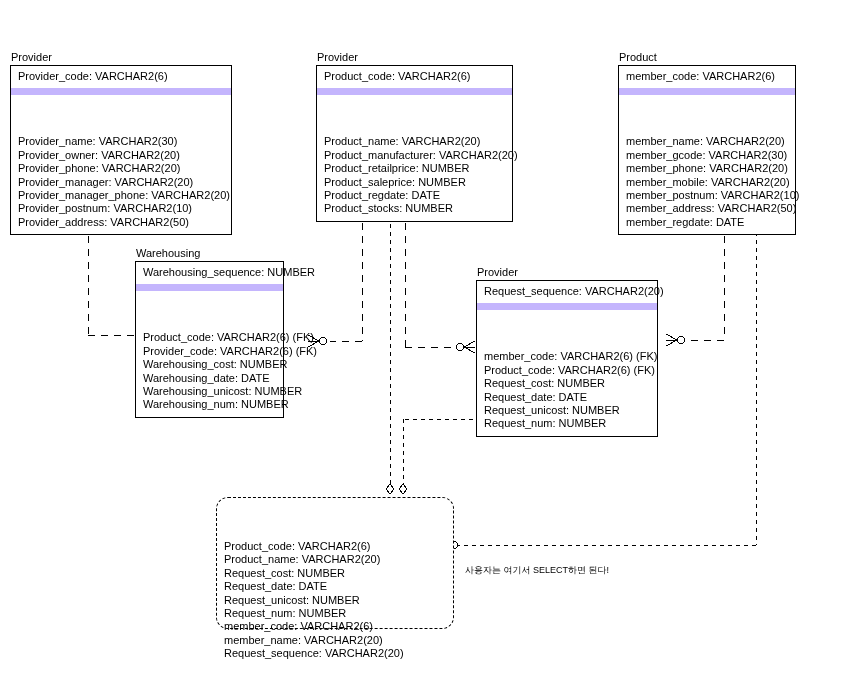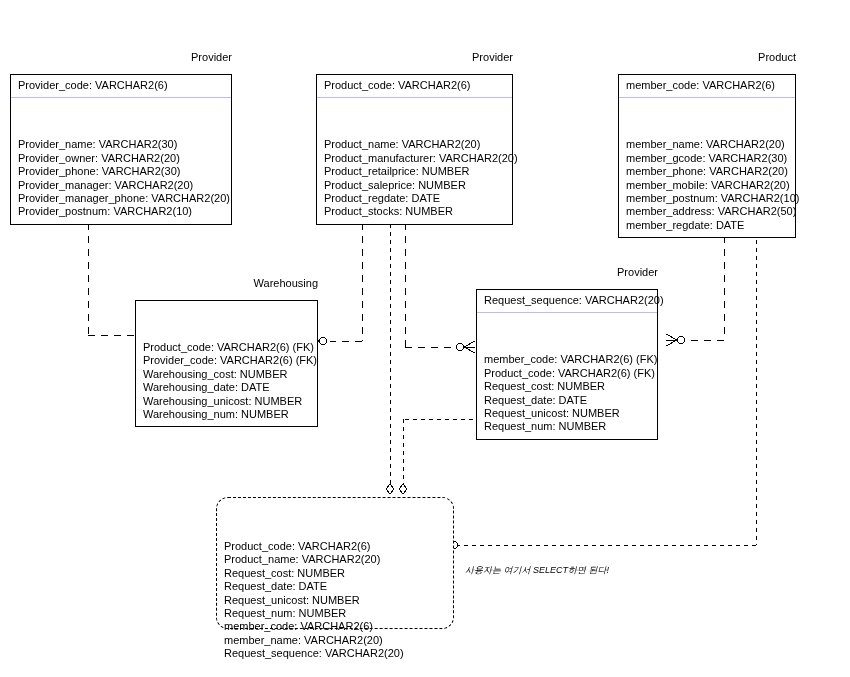--- a/index.html
+++ b/index.html
@@ -29,24 +29,23 @@
   }
 
   
   .entity {
     position: absolute;
   }
   .entity-title {
     font-size: 11px;
     line-height: 13px;
     white-space: nowrap;
-    margin-bottom: 10px;
+    margin-bottom: 1px;
     padding-left: 1px;
     color: #000;
-    text-align: right;
   }
   .entity-box {
     position: relative;
     border: 1px solid #000;
     background: #ffffff;
     box-sizing: border-box;
   }
   
   .entity-box::after {
     content: "";
@@ -55,21 +54,21 @@
     top: 4px;
     right: -4px;
     bottom: -4px;
     z-index: -1;
     background-image:
       repeating-linear-gradient(45deg,
         #000 0px, #000 0.6px, transparent 0.6px, transparent 2.2px);
     background-color: #ffffff;
   }
   .pk-section {
-    border-bottom: 1px solid #c4b5fd;
+    border-bottom: 7px solid #c4b5fd;
     padding: 4px 7px 5px 7px;
   }
   .attr-section {
     padding: 5px 7px 5px 7px;
     margin-top: 35px;
   }
   .attr {
     font-size: 11px;
     line-height: 13.4px;
     white-space: nowrap;
@@ -80,21 +79,20 @@
     border: 1px dashed #000;
     border-radius: 12px;
   }
 
   .note {
     position: absolute;
     font-size: 9px;
     line-height: 11px;
     white-space: nowrap;
     color: #000;
-    font-style: italic;
   }
 </style>
 </head>
 <body>
 
 <div id="canvas">
 
   <svg id="wires" viewBox="0 0 850 677" width="850" height="677" aria-hidden="true">
     <g fill="none" stroke="#000" stroke-width="1" shape-rendering="crispEdges">
 
@@ -163,24 +161,25 @@
 
   <div class="entity" id="ent-provider" style="left:10px; top:51px; width:222px;">
     <div class="entity-title">Provider</div>
     <div class="entity-box">
       <div class="pk-section">
         <div class="attr">Provider_code: VARCHAR2(6)</div>
       </div>
       <div class="attr-section">
         <div class="attr">Provider_name: VARCHAR2(30)</div>
         <div class="attr">Provider_owner: VARCHAR2(20)</div>
-        <div class="attr">Provider_phone: VARCHAR2(30)</div>
+        <div class="attr">Provider_phone: VARCHAR2(20)</div>
         <div class="attr">Provider_manager: VARCHAR2(20)</div>
         <div class="attr">Provider_manager_phone: VARCHAR2(20)</div>
         <div class="attr">Provider_postnum: VARCHAR2(10)</div>
+        <div class="attr">Provider_address: VARCHAR2(50)</div>
       </div>
     </div>
   </div>
 
   <div class="entity" id="ent-product" style="left:316px; top:51px; width:197px;">
     <div class="entity-title">Provider</div>
     <div class="entity-box">
       <div class="pk-section">
         <div class="attr">Product_code: VARCHAR2(6)</div>
       </div>
@@ -206,23 +205,26 @@
         <div class="attr">member_gcode: VARCHAR2(30)</div>
         <div class="attr">member_phone: VARCHAR2(20)</div>
         <div class="attr">member_mobile: VARCHAR2(20)</div>
         <div class="attr">member_postnum: VARCHAR2(10)</div>
         <div class="attr">member_address: VARCHAR2(50)</div>
         <div class="attr">member_regdate: DATE</div>
       </div>
     </div>
   </div>
 
-  <div class="entity" id="ent-warehousing" style="left:135px; top:277px; width:183px;">
+  <div class="entity" id="ent-warehousing" style="left:135px; top:247px; width:149px;">
     <div class="entity-title">Warehousing</div>
     <div class="entity-box">
+      <div class="pk-section">
+        <div class="attr">Warehousing_sequence: NUMBER</div>
+      </div>
       <div class="attr-section">
         <div class="attr">Product_code: VARCHAR2(6) (FK)</div>
         <div class="attr">Provider_code: VARCHAR2(6) (FK)</div>
         <div class="attr">Warehousing_cost: NUMBER</div>
         <div class="attr">Warehousing_date: DATE</div>
         <div class="attr">Warehousing_unicost: NUMBER</div>
         <div class="attr">Warehousing_num: NUMBER</div>
       </div>
     </div>
   </div>

